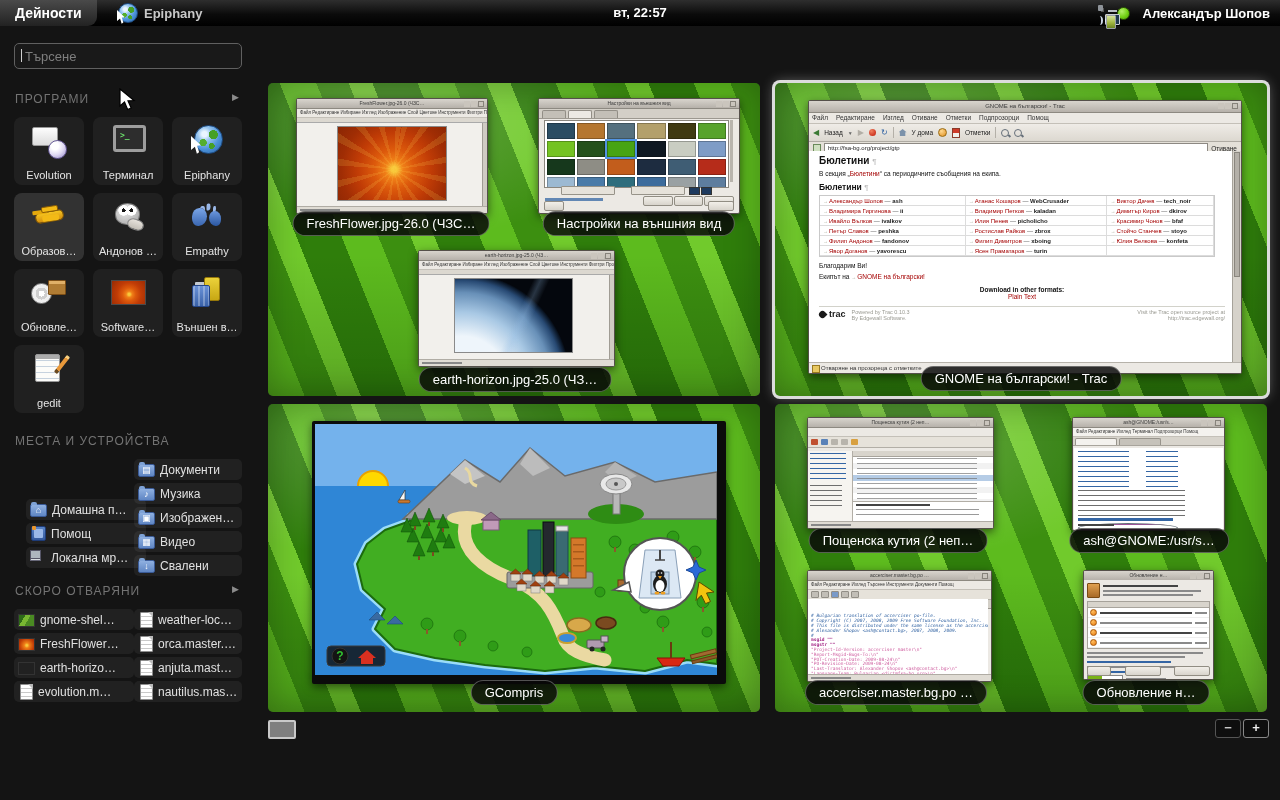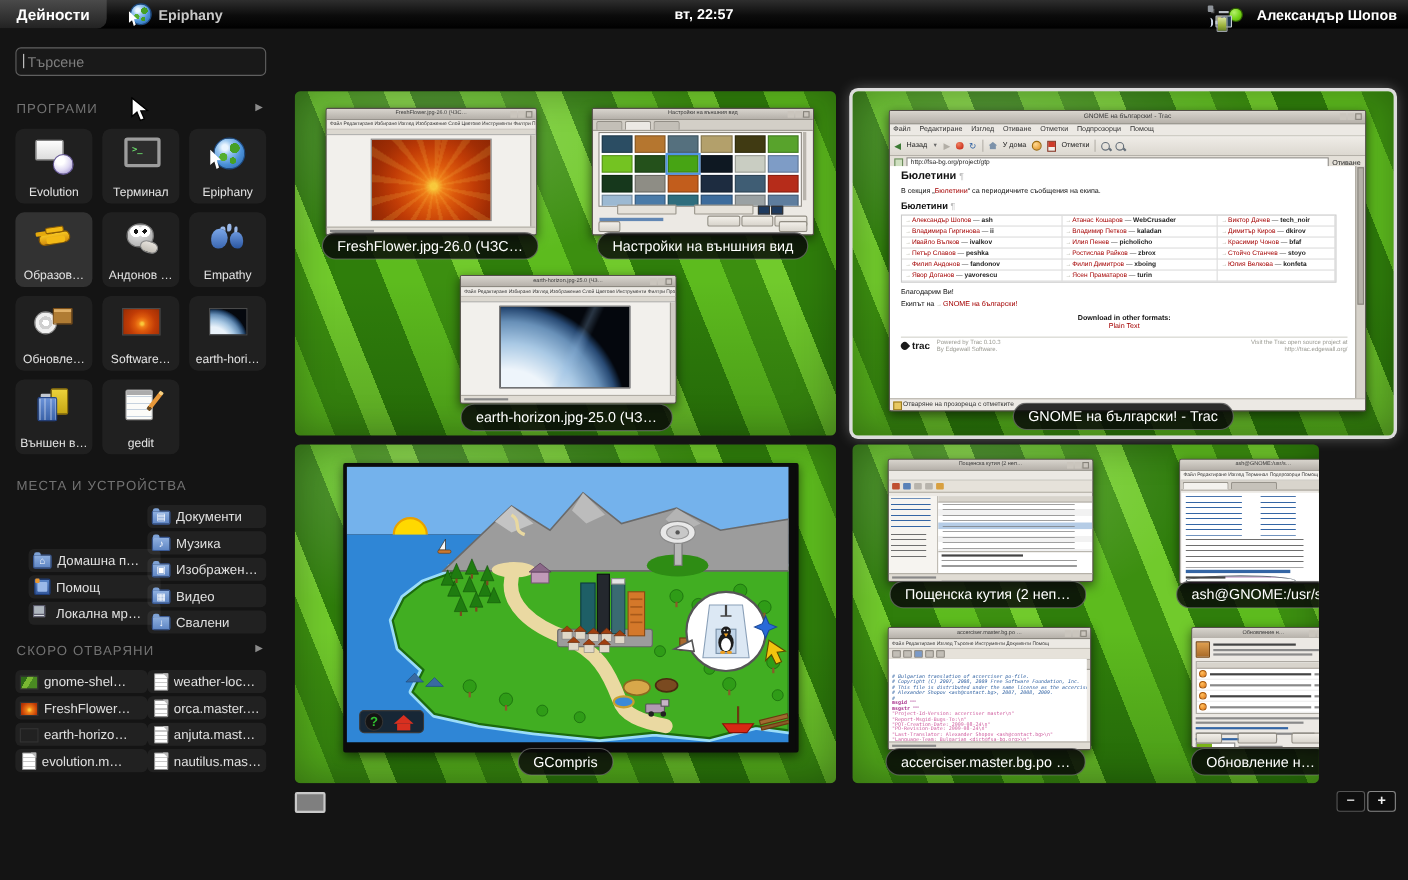--- a/index.html
+++ b/index.html
@@ -154,21 +154,21 @@
                      radial-gradient(circle at 10% 140%,#a6c6e2 0 52%,#27496f 66%,transparent 70%),#05080e;}
   
   .ws{position:absolute;border-radius:5px;overflow:hidden;
       background:radial-gradient(90% 70% at 25% 12%,rgba(255,255,255,.20),transparent 55%),
                  linear-gradient(rgba(0,0,0,0) 55%,rgba(0,30,0,.20)),
                  repeating-linear-gradient(68deg,#5dbb1e 0 34px,#3c8f10 34px 64px,#71ca2c 64px 86px,#2f7e0b 86px 128px),#49a315;
       box-shadow:inset 0 0 35px rgba(0,0,0,.28);}
   #ws1{left:268px;top:83px;width:492px;height:313px;}
   #ws2{left:775px;top:83px;width:492px;height:313px;box-shadow:0 0 0 3px #dcdcdc,0 0 14px rgba(255,255,255,.45),inset 0 0 35px rgba(0,0,0,.28);}
   #ws3{left:268px;top:404px;width:492px;height:308px;}
-  #ws4{left:775px;top:404px;width:424px;height:308px;}
+  #ws4{left:775px;top:404px;width:492px;height:308px;}
   .win{position:absolute;background:#ece9e4;border:1px solid #55504a;border-radius:2px;
        box-shadow:0 3px 10px rgba(0,0,0,.55);overflow:hidden;}
   .titlebar{position:relative;height:9px;background:linear-gradient(#d8d4cd,#b6b1aa);
        border-bottom:1px solid #8d8981;font-size:5px;color:#3a3a3a;text-align:center;line-height:9px;
        white-space:nowrap;overflow:hidden;}
   .titlebar.big{height:11px;font-size:6px;line-height:11px;}
   .wbtns{position:absolute;right:3px;top:2px;width:4px;height:4px;background:#cac5bd;border:1px solid #87837b;
        box-shadow:-7px 0 0 #cac5bd,-14px 0 0 #cac5bd;}
   .mini-menubar{height:8px;background:#ece9e4;border-bottom:1px solid #c4c0b8;font-size:4.5px;color:#333;
        padding:0 3px;line-height:8px;white-space:nowrap;overflow:hidden;}
@@ -365,24 +365,20 @@
       <div class="tile">
         <div class="tile-icon updates-icon"></div>
         <div class="tile-label">Обновле…</div>
       </div>
 
       <div class="tile">
         <div class="tile-icon thumb-flower-icon"></div>
         <div class="tile-label">Software…</div>
       </div>
 
-      <div class="tile">
-        <div class="tile-icon thumb-earth-icon"></div>
-        <div class="tile-label">earth-hori…</div>
-      </div>
 
       <div class="tile">
         <div class="tile-icon appearance-icon"></div>
         <div class="tile-label">Външен в…</div>
       </div>
 
       <div class="tile">
         <div class="tile-icon gedit-icon"></div>
         <div class="tile-label">gedit</div>
       </div>

